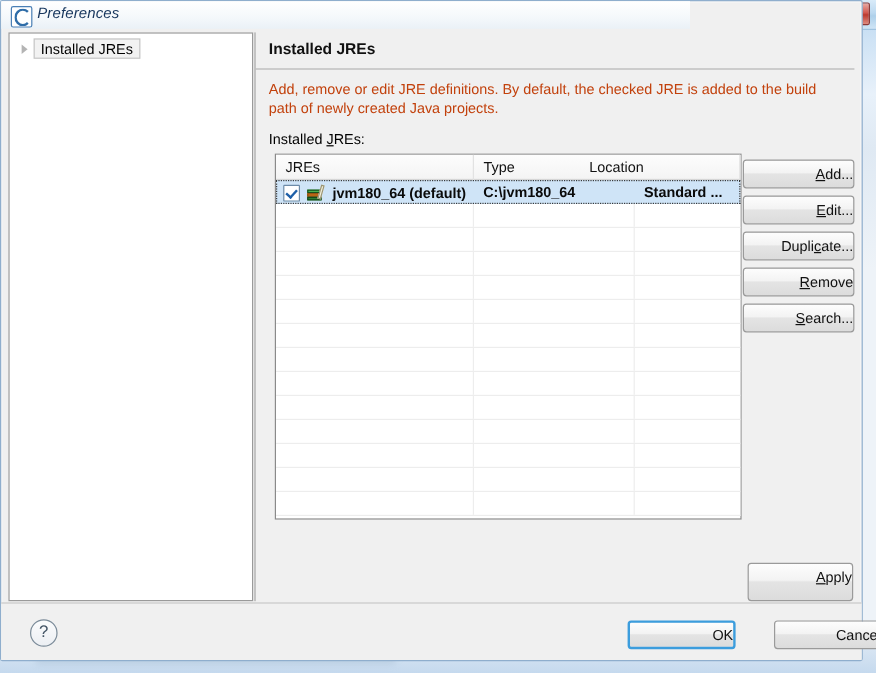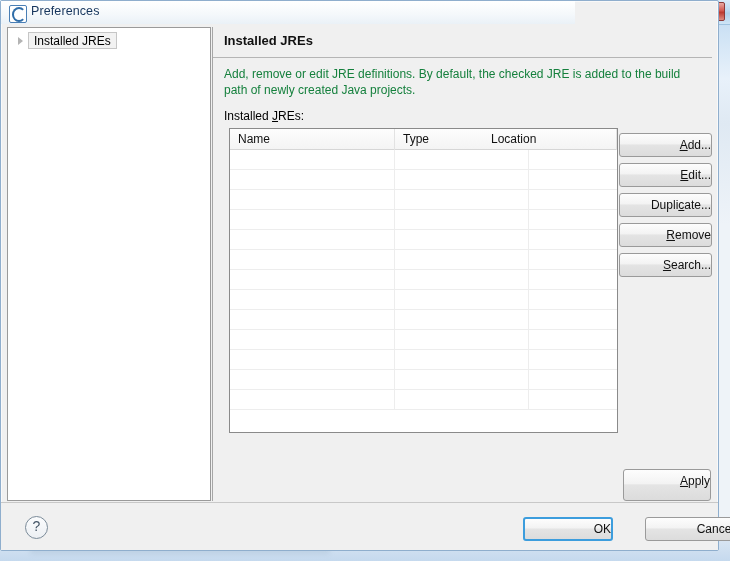--- a/index.html
+++ b/index.html
@@ -55,20 +55,21 @@
     position:absolute;left:0;top:0;width:719px;height:551px;
     background:#f0f0f0;
     border:1px solid #8faecd;
     border-radius:2px;
     box-sizing:border-box;
     box-shadow:0 0 0 1px rgba(255,255,255,.6) inset;
   }
   #prefs-titlebar{
     position:absolute;left:0;top:0;width:574px;height:23px;
     background:linear-gradient(180deg,#ffffff 0%,#f4f8fb 60%,#eaf1f7 100%);
+    font-style:italic;
   }
   #prefs-icon{
     position:absolute;left:8px;top:4px;width:16px;height:16px;
     border:1px solid #4a7fb5;border-radius:2px;background:#ffffff;
   }
   #prefs-icon .ring{
     position:absolute;left:2px;top:1px;width:10px;height:11px;
     border:2px solid #2f6da8;border-radius:50%;
     border-right-color:transparent;
   }
@@ -108,21 +109,21 @@
   #page-header{
     position:absolute;left:0;top:0;width:499px;height:31px;
     border-bottom:1px solid #b5b5b5;box-sizing:border-box;
   }
   #page-title{
     position:absolute;left:11px;top:6px;
     font-size:13px;font-weight:bold;color:#111;
   }
   #page-desc{
     position:absolute;left:11px;top:39px;width:480px;
-    font-size:12px;line-height:16px;color:#15803d;
+    font-size:12px;line-height:16px;color:#c2410c;
   }
   #table-label{
     position:absolute;left:11px;top:82px;font-size:12px;
   }
   #table-label u{text-decoration:underline;}
 
   
   #jre-table{
     position:absolute;left:16px;top:101px;width:389px;height:305px;
     background:#fff;border:1px solid #8a8a8a;box-sizing:border-box;
@@ -252,25 +253,39 @@
     </div>
 
     <div id="rightpane">
       <div id="page-header"></div>
       <div id="page-title">Installed JREs</div>
       <div id="page-desc">Add, remove or edit JRE definitions. By default, the checked JRE is added to the build path of newly created Java projects.</div>
       <div id="table-label">Installed <u>J</u>REs:</div>
 
       <div id="jre-table">
         <div id="table-head">
-          <div class="th c0">Name</div>
+          <div class="th c0">JREs</div>
           <div class="th c2">Type</div>
           <div class="th c1">Location</div>
         </div>
         <div id="table-body">
+          <div id="row-selected">
+            <div class="tcell c0">
+              <span id="row-check"></span>
+              <span id="jre-icon">
+                <span class="b3"></span>
+                <span class="b2"></span>
+                <span class="b1"></span>
+                <span class="pen"></span>
+              </span>
+              <span id="row-name-text">jvm180_64 (default)</span>
+            </div>
+            <div class="tcell c1">C:\jvm180_64</div>
+            <div class="tcell c2">Standard ...</div>
+          </div>
           <div id="empty-rows">
               <div class="trow empty">
                 <div class="tcell c0"></div>
                 <div class="tcell c1"></div>
                 <div class="tcell c2"></div>
               </div>
               <div class="trow empty">
                 <div class="tcell c0"></div>
                 <div class="tcell c1"></div>
                 <div class="tcell c2"></div>

